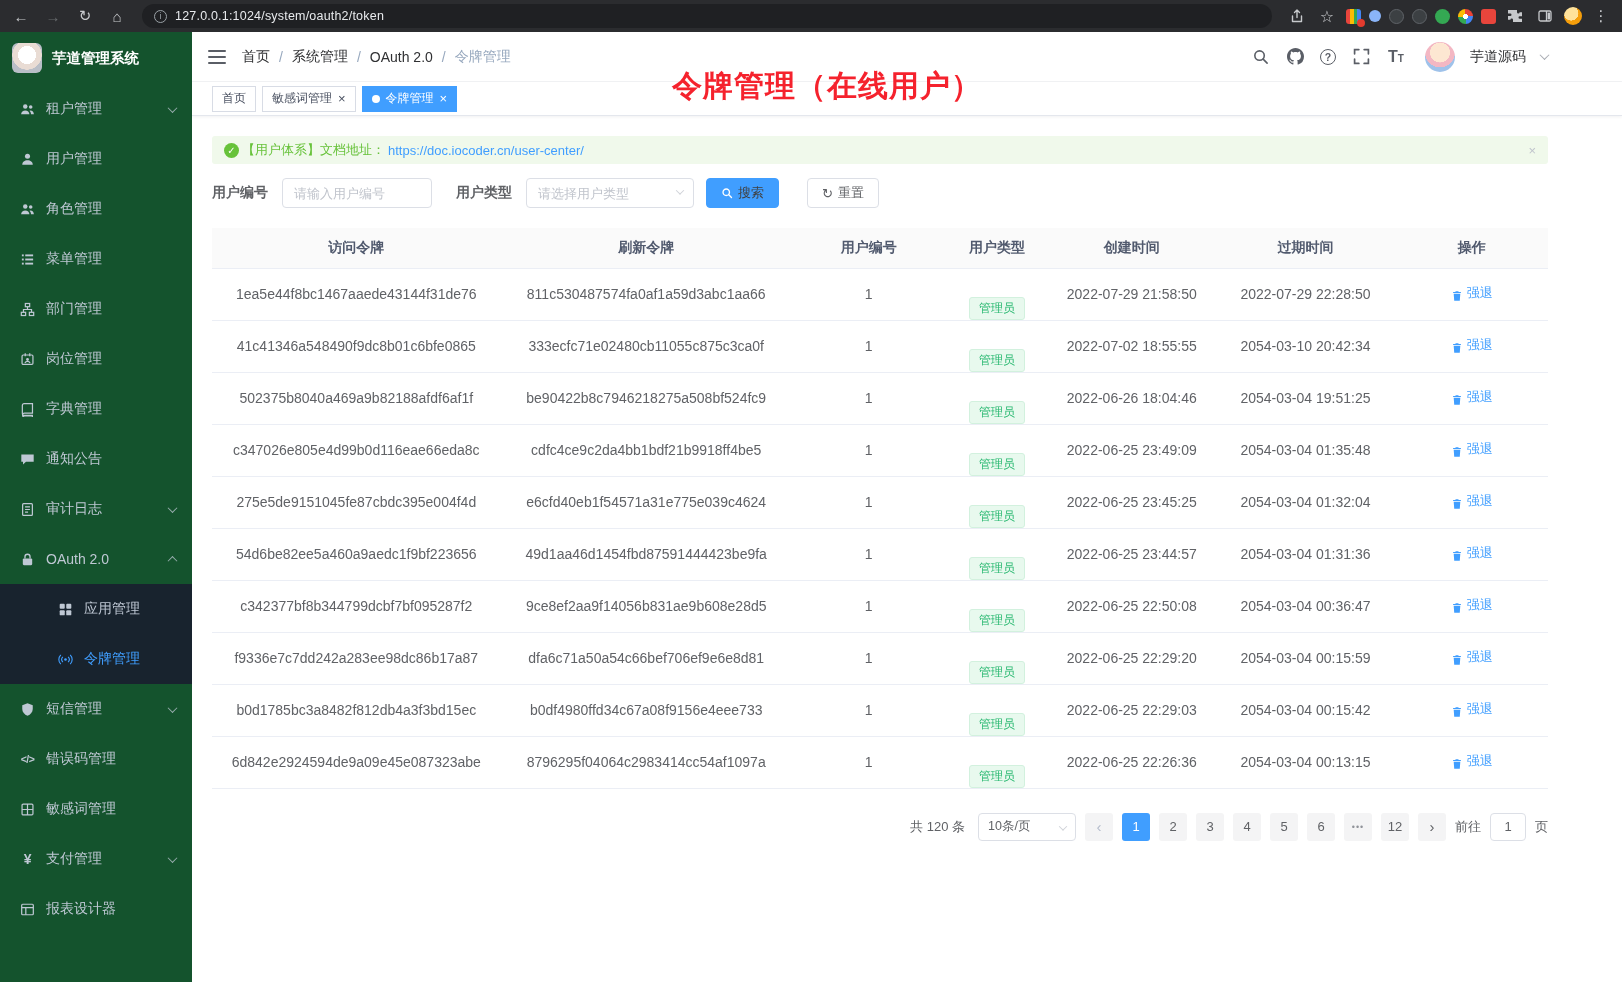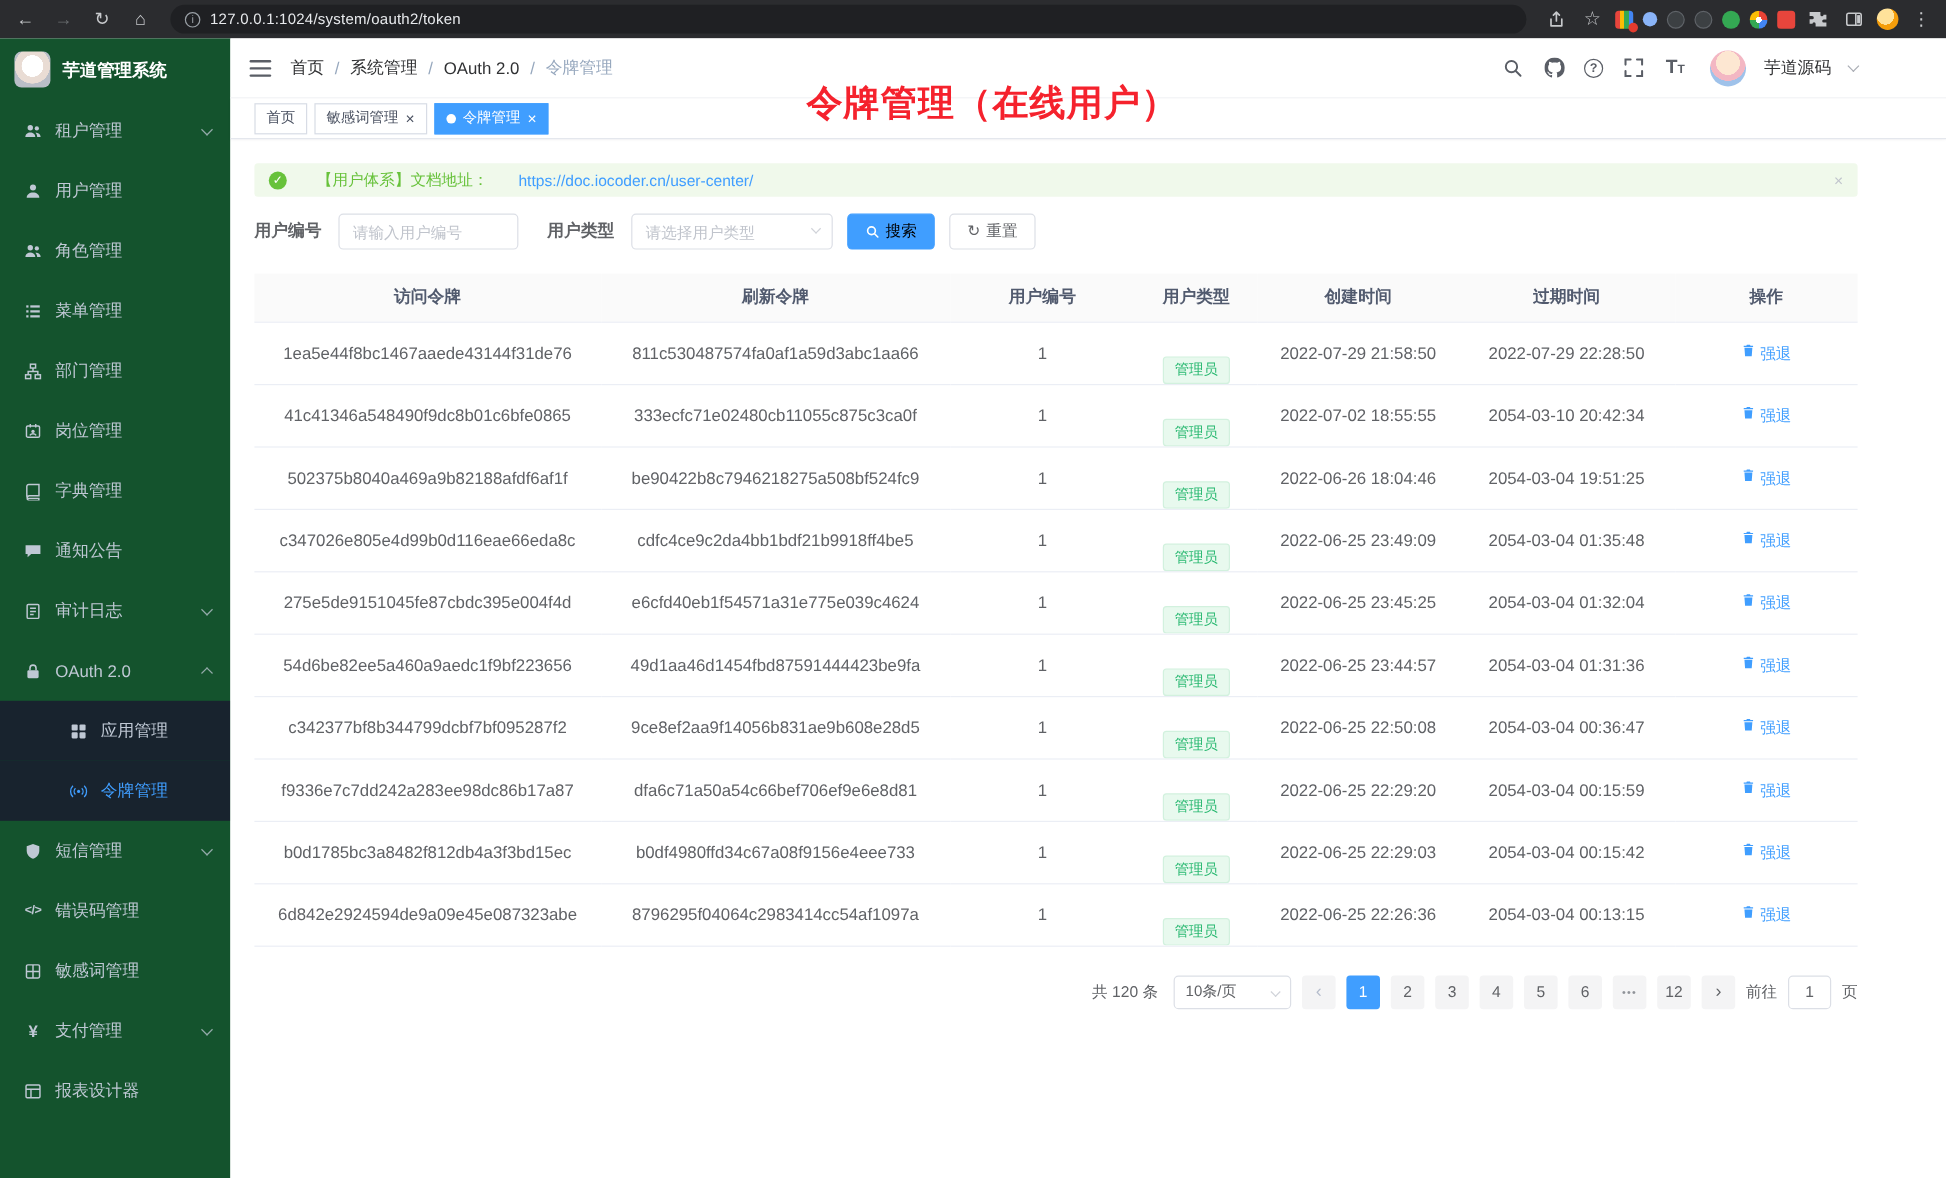--- a/index.html
+++ b/index.html
@@ -80,47 +80,47 @@
   
   .tagbar { height:34px; display:flex; align-items:center; gap:6px; padding:0 74px 0 20px; border-bottom:1px solid #e4e7ed; box-shadow:0 1px 3px rgba(0,21,41,.06); flex-shrink:0; }
   .tag-tab { height:26px; display:inline-flex; align-items:center; gap:6px; border:1px solid #d8dce5; background:#fff; color:#495060; padding:0 9px; font-size:12px; cursor:pointer; }
   .tag-tab.active { background:#409eff; border-color:#409eff; color:#fff; }
   .tab-dot { width:8px; height:8px; border-radius:50%; background:#fff; }
   .x-ic::before { content:"×"; font-size:13px; line-height:1; font-style:normal; }
 
   
   .content { flex:1; padding:20px 74px 0 20px; min-width:0; }
 
-  .alert { height:28px; background:#f0f9eb; border-radius:3px; display:flex; align-items:center; gap:25px; padding:0 12px; font-size:13px; color:#67c23a; margin-bottom:14px; }
+  .alert { height:28px; background:#f0f9eb; border-radius:3px; display:flex; align-items:center; gap:3px; padding:0 12px; font-size:13px; color:#67c23a; margin-bottom:14px; }
   .check-ic { width:15px; height:15px; border-radius:50%; background:#67c23a; color:#fff; font-size:10px; display:inline-flex; align-items:center; justify-content:center; flex-shrink:0; }
   .check-ic::before { content:"✓"; }
   .alert-link { color:#409eff; cursor:pointer; text-decoration:none; }
   .alert-close { margin-left:auto; color:#c0c4cc; cursor:pointer; }
 
   .filters { display:flex; align-items:center; margin-bottom:20px; }
   .f-label { font-weight:bold; color:#606266; font-size:14px; margin-right:14px; }
   .f-label.gap { margin-left:24px; }
   .f-input, .f-select input { height:30px; border:1px solid #dcdfe6; border-radius:4px; padding:0 11px; font-size:13px; color:#606266; outline:none; font-family:inherit; background:#fff; }
   .f-input { width:150px; }
   .f-input::placeholder, .f-select input::placeholder { color:#c0c4cc; }
   .f-select { position:relative; display:inline-block; margin-right:12px; }
   .f-select input { width:168px; padding-right:12px; cursor:pointer; }
   .f-select .chev.sel { position:absolute; right:11px; top:11px; }
   .btn-primary, .btn-plain { height:30px; border-radius:4px; padding:0 14px; font-size:13px; display:inline-flex; align-items:center; gap:5px; cursor:pointer; font-family:inherit; }
-  .btn-primary { background:#409eff; border:1px solid #409eff; color:#000000; margin-right:12px; }
+  .btn-primary { background:#409eff; border:1px solid #409eff; color:#404040; margin-right:28px; }
   .btn-plain { background:#fff; border:1px solid #dcdfe6; color:#606266; }
   .btn-ic svg { width:12px; height:12px; display:block; }
   .ic-refresh::before { content:"↻"; font-size:13px; }
 
   
   table.tokens { width:100%; border-collapse:collapse; table-layout:fixed; }
   table.tokens th { background:#fafafa; height:40px; font-size:14px; font-weight:bold; color:#515a6e; text-align:center; border-bottom:1px solid #ebeef5; }
   table.tokens td { height:48px; font-size:14px; color:#606266; text-align:center; border-bottom:1px solid #ebeef5; white-space:nowrap; overflow:hidden; }
   .tag-success { display:inline-block; padding:2px 9px; font-size:12px; border-radius:3px; background:#e8f9ee; border:1px solid #d2f1de; color:#28b870;margin-top:28px; }
-  .force-link { color:#409eff; font-size:13px; cursor:pointer; display:inline-flex; align-items:flex-start; gap:4px; }
+  .force-link { color:#409eff; font-size:13px; cursor:pointer; display:inline-flex; align-items:flex-end; gap:4px; }
   .del-ic svg { width:12px; height:12px; display:block; }
 
   
   .pagination { display:flex; align-items:center; justify-content:flex-end; gap:9px; margin-top:24px; font-size:13px; color:#606266; }
   .p-total { margin-right:4px; }
   .psize { position:relative; width:98px; height:28px; border:1px solid #dcdfe6; border-radius:4px; display:inline-flex; align-items:center; padding:0 24px 0 9px; font-size:12.5px; cursor:pointer; }
   .psize .chev.sel { position:absolute; right:9px; top:11px; }
   .pages { display:inline-flex; gap:9px; }
   .page-btn { min-width:28px; height:28px; border:none; border-radius:3px; background:#f4f4f5; color:#606266; font-size:13px; cursor:pointer; font-family:inherit; }
   .page-btn.active { background:#409eff; color:#fff; }

